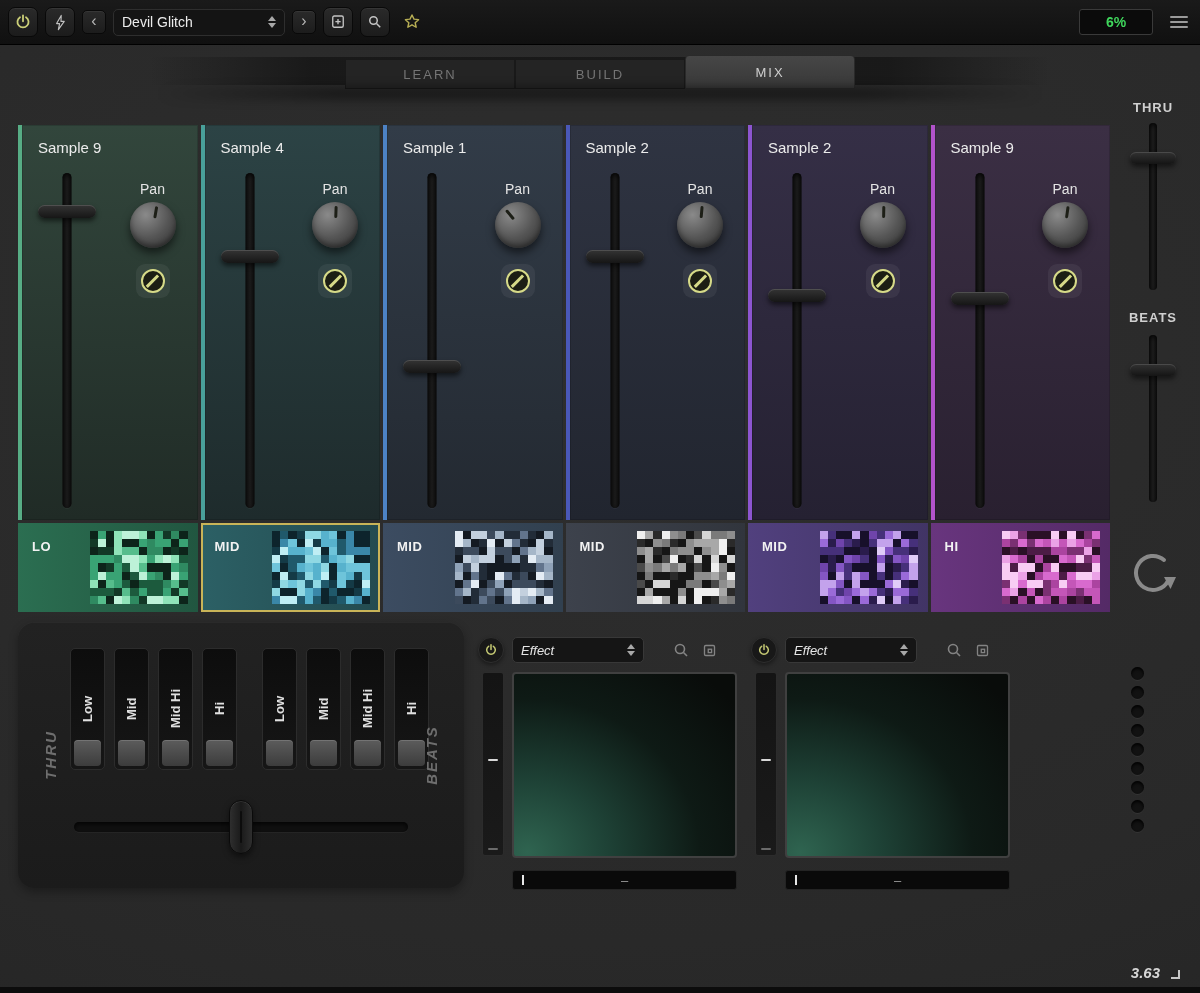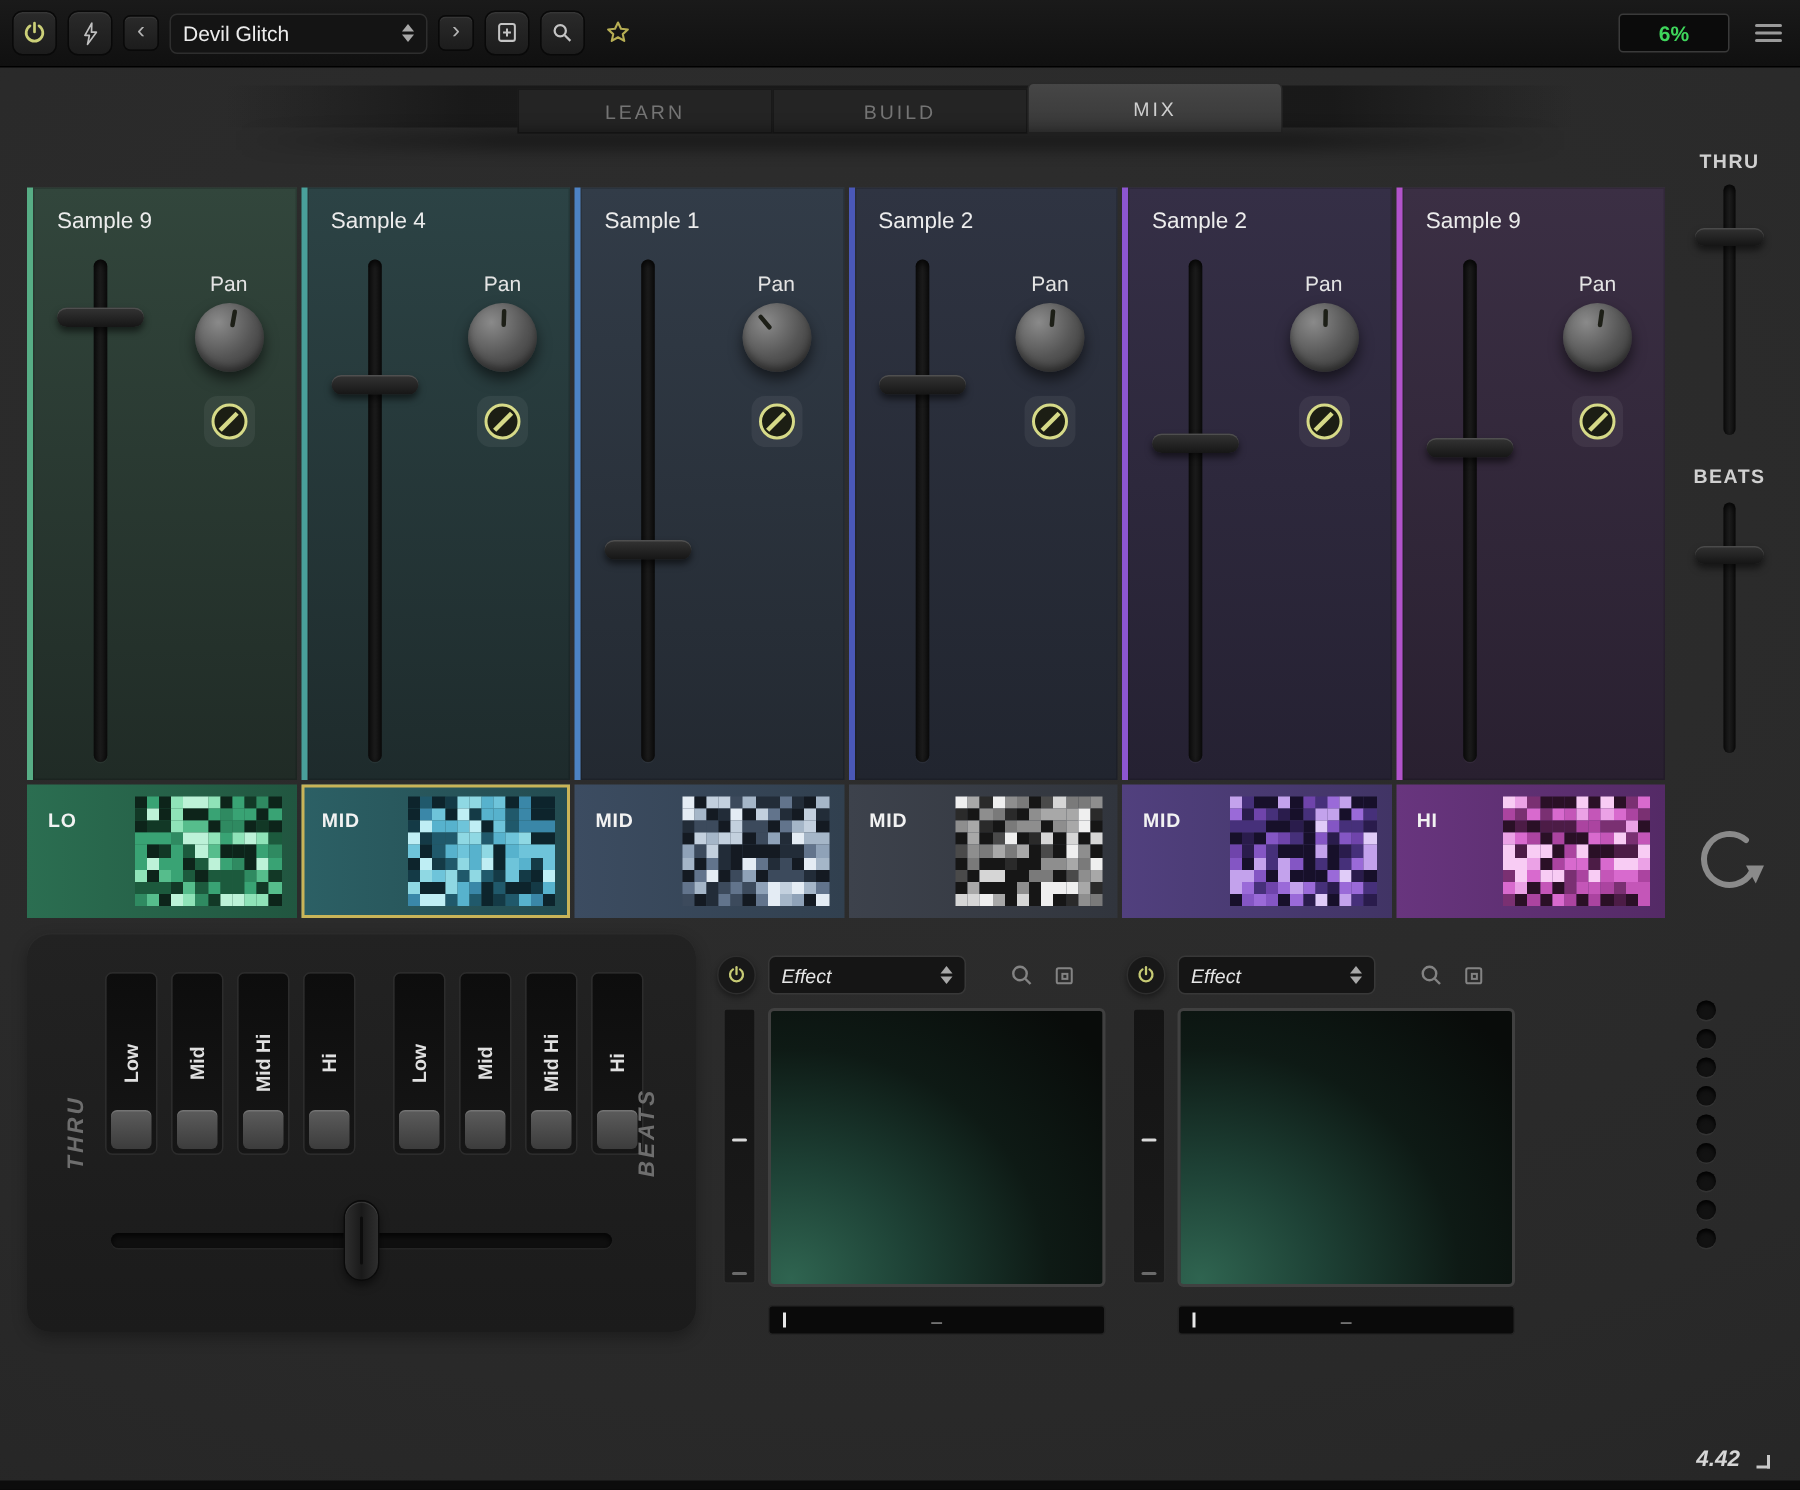--- a/index.html
+++ b/index.html
@@ -1118,16 +1118,16 @@
       <div class="fx-dash2"></div>
     </div>
     <div class="fx-pad"></div>
     <div class="fx-bar">
       <span class="fx-tick"></span>
       <span class="fx-bardash">–</span>
     </div>
   </div>
     </div>
 
-  <div class="version">4.42</div>
+  <div class="version">3.63</div>
   <div class="corner-mark"></div>
   <div class="bottom-edge"></div>
 </div>
 
 </body></html>

